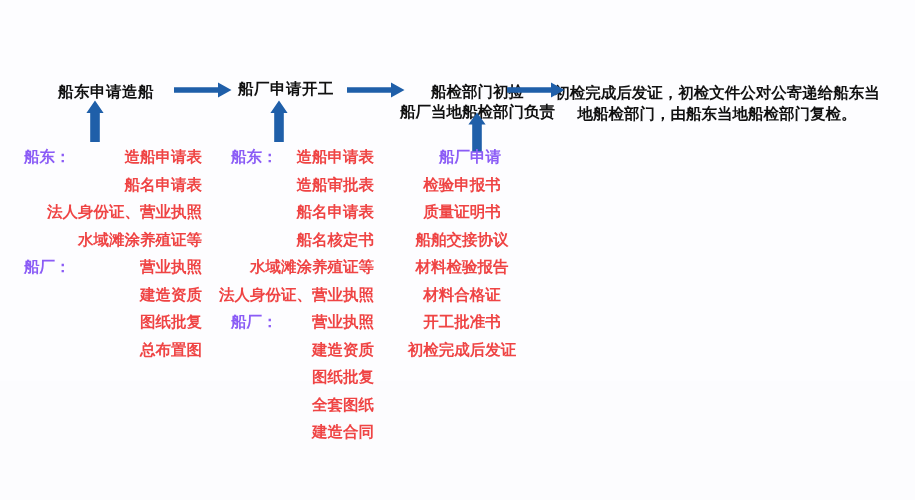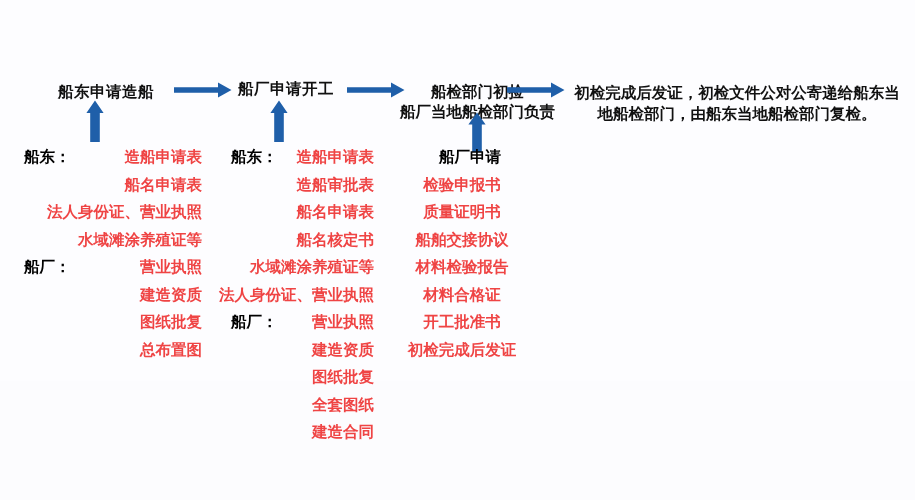--- a/index.html
+++ b/index.html
@@ -61,21 +61,21 @@
     line-height: 27.5px;
     color: #151515;
   }
   .doc-row {
     display: block;
     position: relative;
     height: 27.5px;
     white-space: nowrap;
   }
   .role-label {
-    color: #000000;
+    color: #8b5cf6;
     font-weight: bold;
     position: absolute;
   }
   .doc-text {
     color: #ef4444;
     font-weight: bold;
     position: absolute;
   }
   
   .col1 { left: 0px; top: 143px; width: 215px; }
@@ -100,21 +100,21 @@
 
   <div class="abs stage-title" style="left:58px; top:82px;">船东申请造船</div>
 
   <div class="abs stage-title" style="left:238px; top:79px;font-family:Liberation Serif, serif;">船厂申请开工</div>
 
   <div class="stage-title two-line" style="position:absolute; left:360px; top:82px; width:235px;">
     <div>船检部门初捡</div>
     <div>船厂当地船检部门负责</div>
   </div>
 
-  <div class="final-note" style="left:568px; top:82px; width:338px;">初检完成后发证，初检文件公对公寄递给船东当地船检部门，由船东当地船检部门复检。</div>
+  <div class="final-note" style="left:548px; top:82px; width:338px;">初检完成后发证，初检文件公对公寄递给船东当地船检部门，由船东当地船检部门复检。</div>
 
   <div class="arrow-right" style="left:174px; top:82px;">
     <svg width="58" height="16" viewBox="0 0 58 16">
       <path d="M0 5.2 L44 5.2 L44 0.6 L57.5 8 L44 15.4 L44 10.8 L0 10.8 Z" fill="#1f5fa9"></path>
     </svg>
   </div>
 
   <div class="arrow-right" style="left:347px; top:82px;">
     <svg width="58" height="16" viewBox="0 0 58 16">
       <path d="M0 5.2 L44 5.2 L44 0.6 L57.5 8 L44 15.4 L44 10.8 L0 10.8 Z" fill="#1f5fa9"></path>

